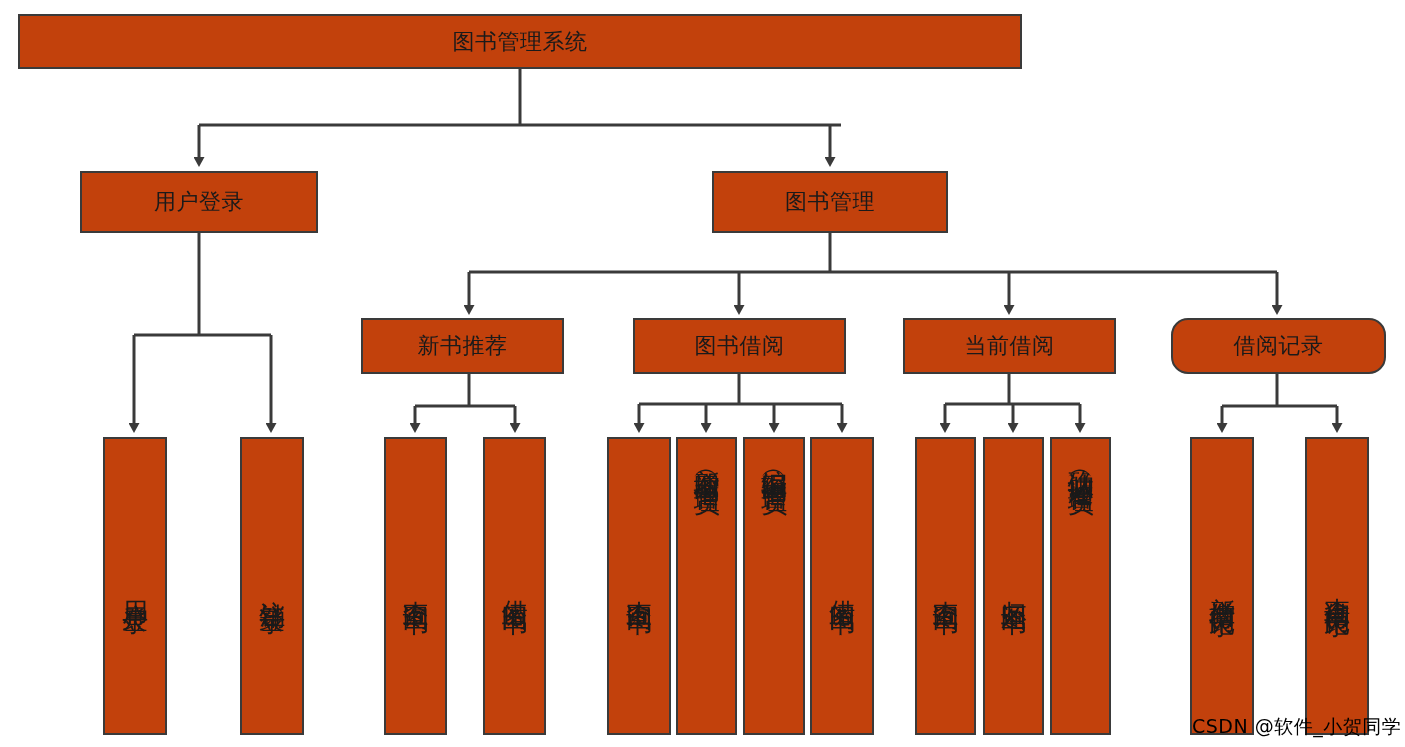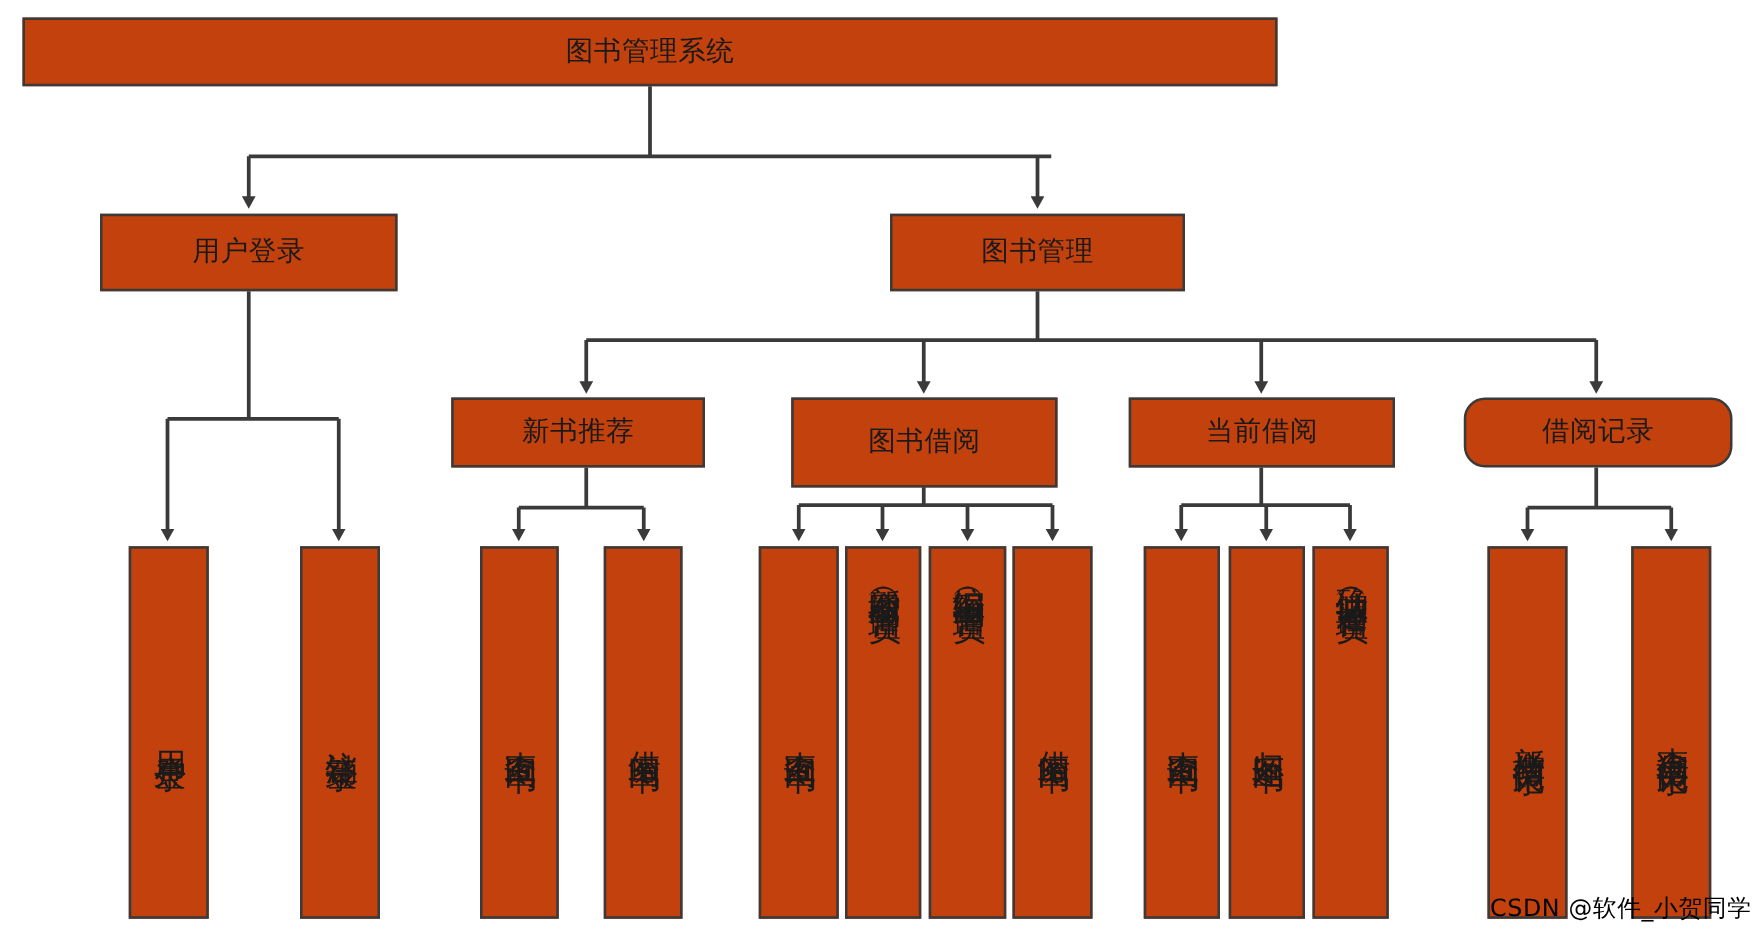--- a/index.html
+++ b/index.html
@@ -131,21 +131,21 @@
   <div class="node horiz" style="left:80px; top:171px; width:238px; height:62px;">
     <span class="label">用户登录</span>
   </div>
   <div class="node horiz" style="left:712px; top:171px; width:236px; height:62px;">
     <span class="label">图书管理</span>
   </div>
 
   <div class="node horiz" style="left:361px; top:318px; width:203px; height:56px;">
     <span class="label">新书推荐</span>
   </div>
-  <div class="node horiz" style="left:633px; top:318px; width:213px; height:72px;">
+  <div class="node horiz" style="left:633px; top:318px; width:213px; height:56px;">
     <span class="label">图书借阅</span>
   </div>
   <div class="node horiz" style="left:903px; top:318px; width:213px; height:56px;">
     <span class="label">当前借阅</span>
   </div>
   <div class="node horiz" style="left:1171px; top:318px; width:215px; height:56px;border-radius:17px;">
     <span class="label">借阅记录</span>
   </div>
 
   <div class="node vert centered" style="left:103px; top:437px; width:64px; height:298px;">

